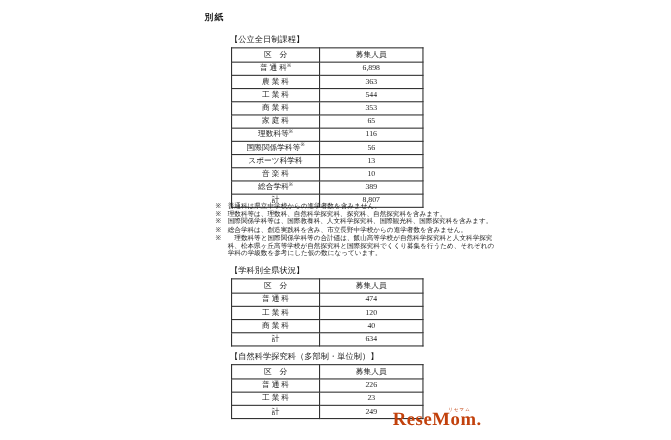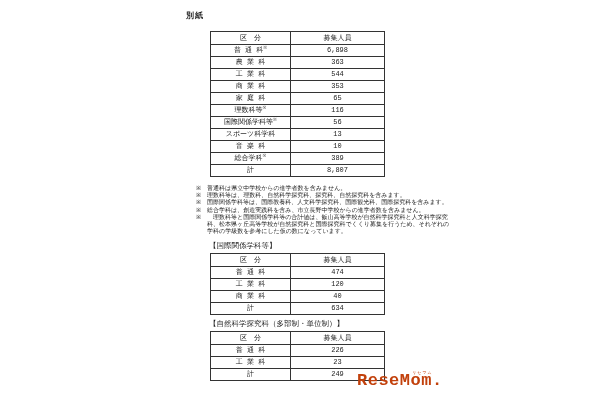--- a/index.html
+++ b/index.html
@@ -1,18 +1,18 @@
 <!DOCTYPE html>
 <html><head>
 <meta charset="utf-8">
 <style>
   html,body { margin:0; padding:0; background:#fff; }
   .page {
     position:relative; width:524px; height:400px; background:#ffffff;
-    font-family:Liberation Mono, monospace; color:#1b1b1b;
+    font-family:Liberation Serif, serif; color:#1b1b1b;
     overflow:hidden;
   }
   .appendix { position:absolute; left:186px; top:10px; font-size:8px; font-weight:bold; letter-spacing:1px; }
   .doc-title { position:absolute; left:189px; top:21px; font-size:7.5px; }
   .sec { position:absolute; }
   .sec-heading { font-size:7.5px; margin:0 0 2px 0; font-weight:normal; }
   table.t { border-collapse:collapse; table-layout:fixed; width:172px; margin-left:1px;
             border:1.5px solid #222; }
   table.t td { border:1px solid #333; font-size:7px; text-align:center;
                padding:0; height:11px; line-height:1; overflow:hidden; white-space:nowrap; }
@@ -29,20 +29,21 @@
   .wm-ruby { position:absolute; top:-2px; right:10px; font-size:4px; letter-spacing:1px; }
 </style>
 </head>
 <body>
 
 <div class="page">
 
   <div class="appendix">別紙</div>
 
   <div class="sec" style="left:209px; top:31px;">
+    <div class="sec-heading">【公立全日制課程】</div>
     <table class="t">
       <tbody>
           <tr class="hdr">
         <td class="c1">区　分</td>
         <td class="c2">募集人員</td>
       </tr>
       <tr>
         <td class="c1"><span>普 通 科</span><sup class="mk">※</sup></td>
         <td class="c2">6,898</td>
       </tr>
@@ -107,21 +108,21 @@
       <span class="marker">※</span>
       <span class="ntext">総合学科は、創造実践科を含み、市立長野中学校からの進学者数を含みません。</span>
     </div>
     <div class="note">
       <span class="marker">※</span>
       <span class="ntext">　理数科等と国際関係学科等の合計値は、飯山高等学校が自然科学探究科と人文科学探究科、松本県ヶ丘高等学校が自然探究科と国際探究科でくくり募集を行うため、それぞれの学科の学級数を参考にした仮の数になっています。</span>
     </div>
   </div>
 
   <div class="sec" style="left:209px; top:241px;">
-    <div class="sec-heading">【国際関係学科等】</div>
+    <div class="sec-heading">【学科別全県状況】</div>
     <table class="t">
       <tbody>
           <tr class="hdr">
         <td class="c1">区　分</td>
         <td class="c2">募集人員</td>
       </tr>
       <tr>
         <td class="c1"><span>普 通 科</span></td>
         <td class="c2">474</td>
       </tr>

